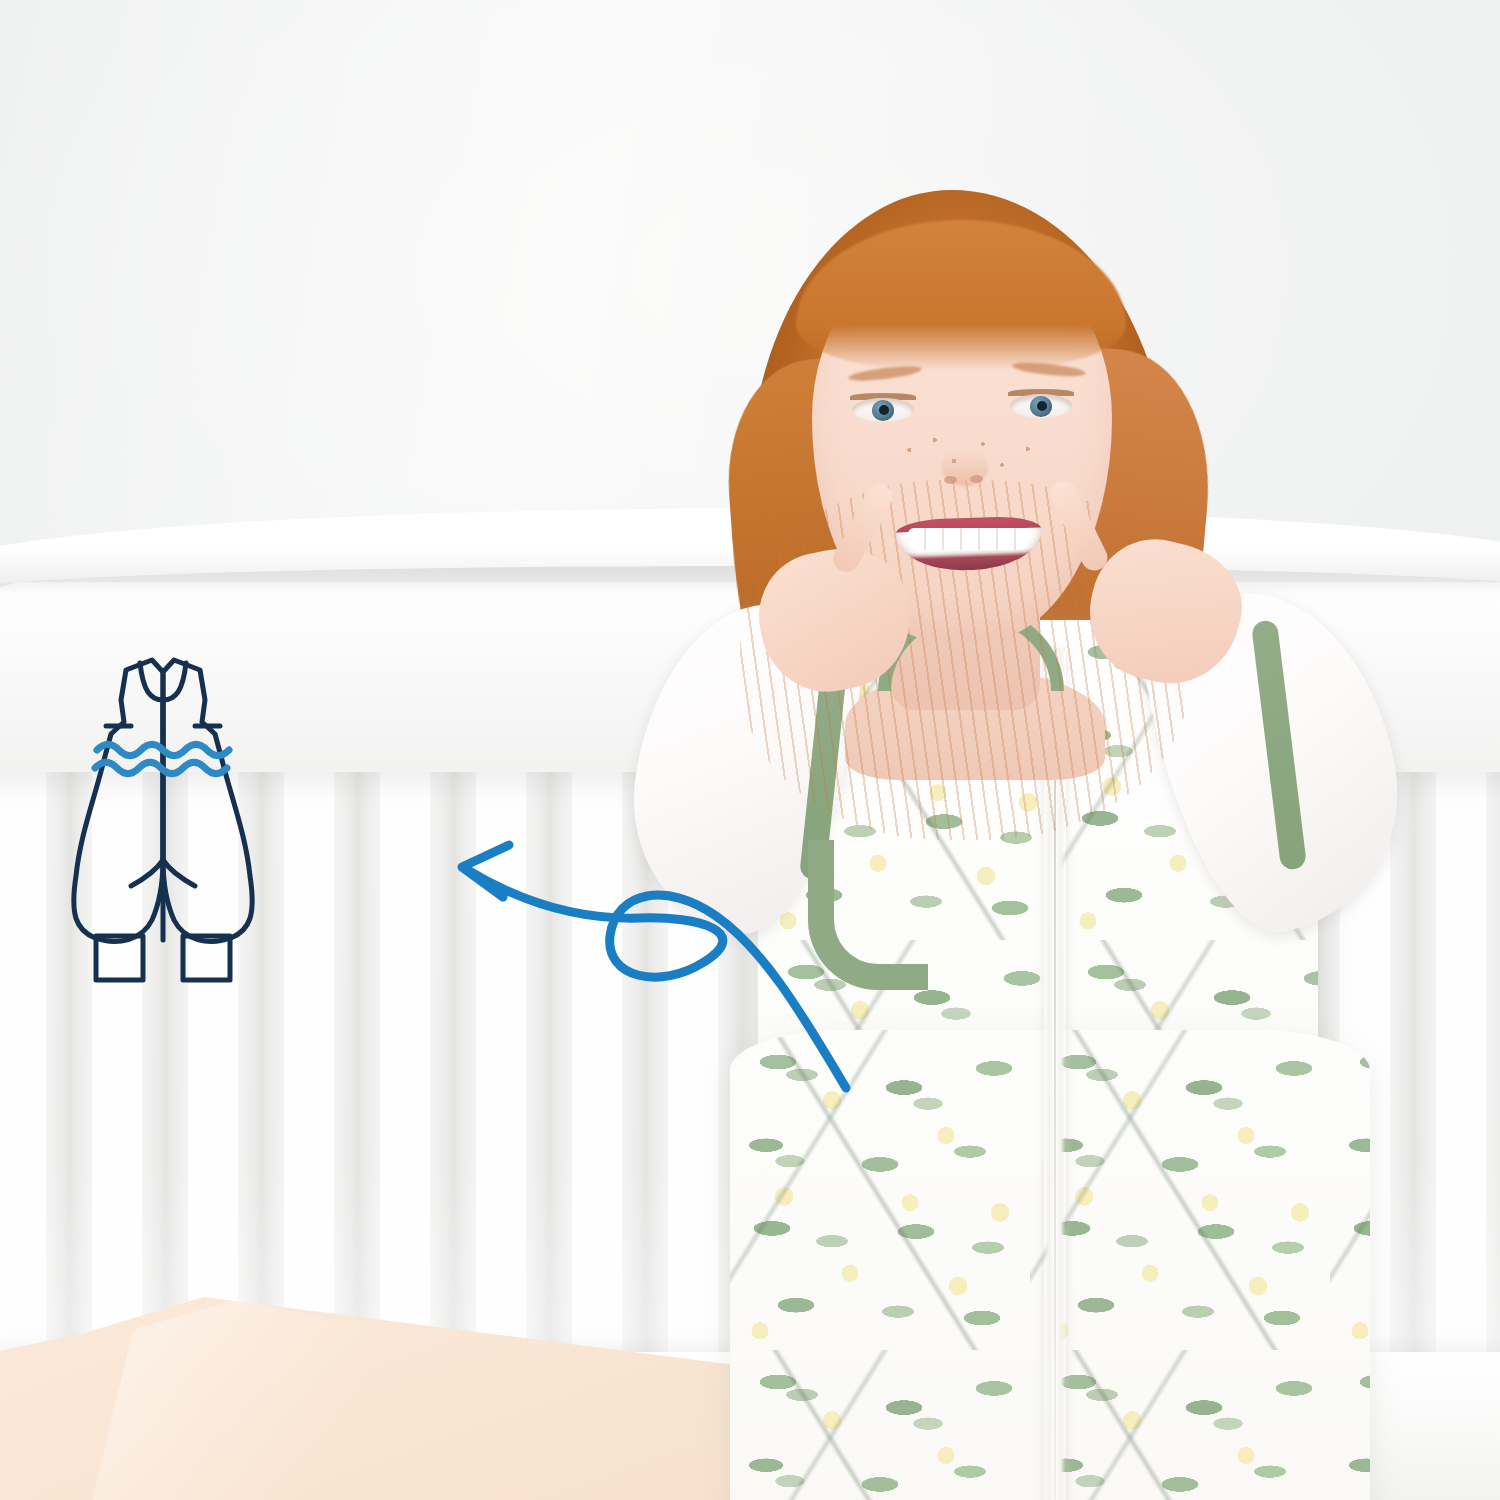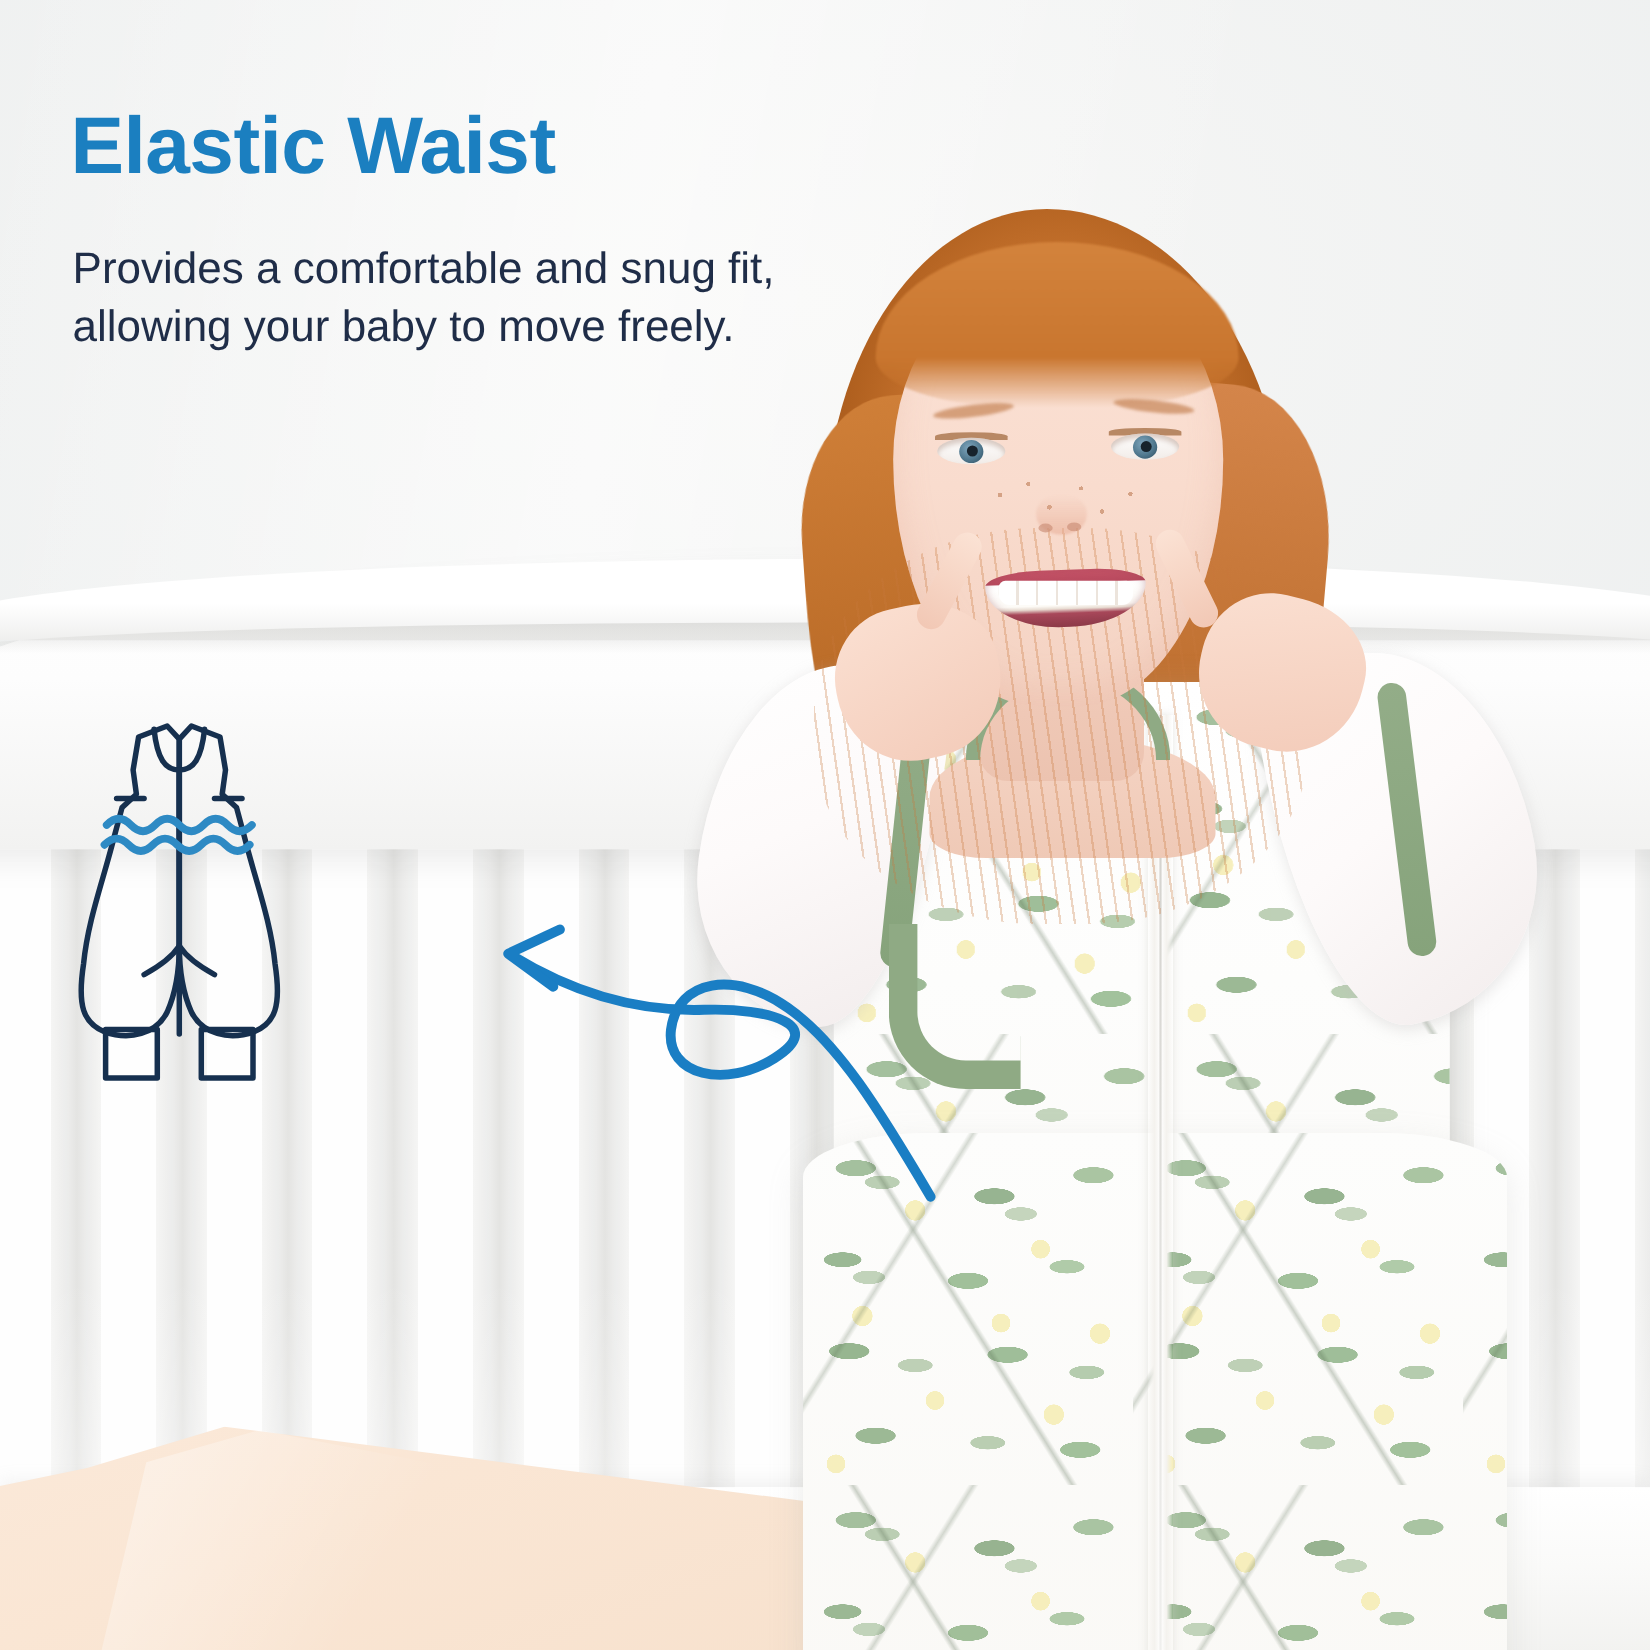--- a/index.html
+++ b/index.html
@@ -443,16 +443,14 @@
       <path d="M846,1088
                C 800,1010 762,948 716,916
                C 668,882 616,890 610,936
                C 605,978 660,990 704,962
                C 752,932 700,916 640,918
                C 578,920 520,902 466,869"></path>
       <path d="M509,845 L462,867 L503,897"></path>
     </g>
   </svg>
 
-  <div class="heading">Elastic Waist</div>
-  <div class="subhead">Provides a comfortable and snug fit, allowing your baby to move freely.</div>
 
 </div>
 
 </body></html>

